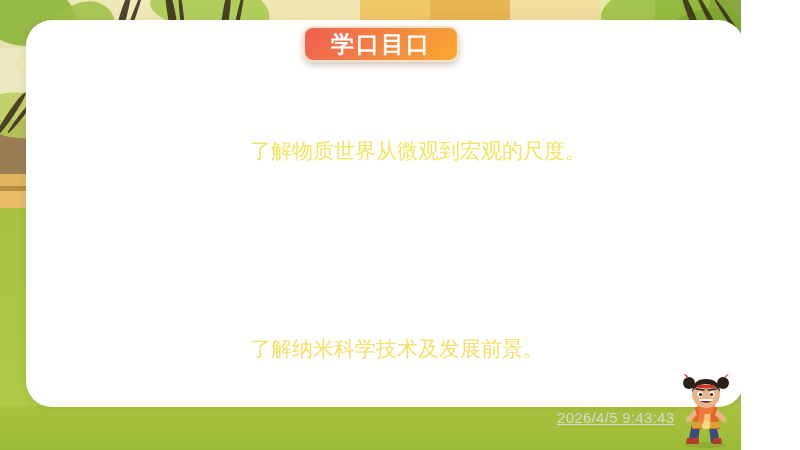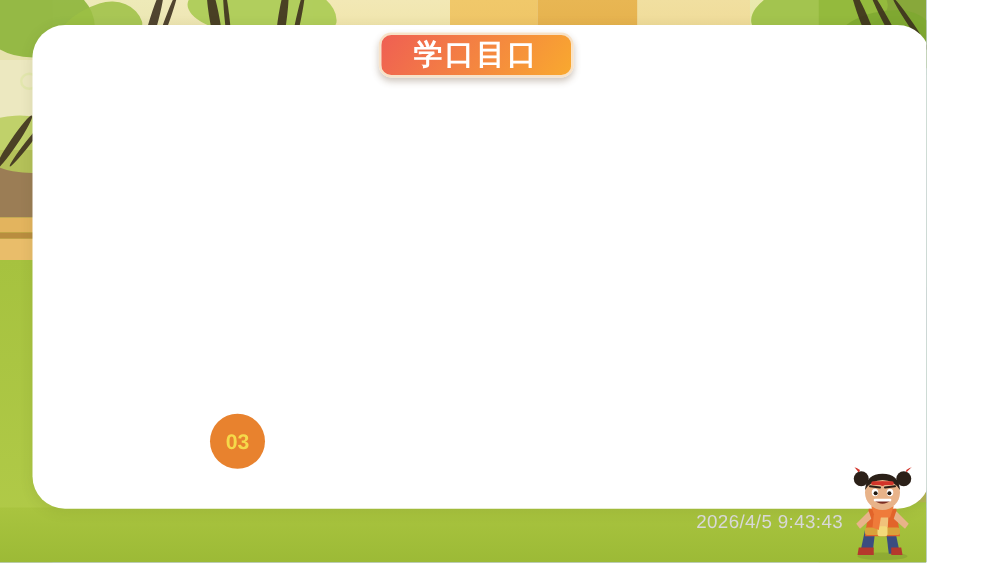--- a/index.html
+++ b/index.html
@@ -13,21 +13,21 @@
     font-family: "Liberation Sans", "DejaVu Sans", sans-serif;
     background: #ffffff;
   }
 
   
   #slide {
     position: relative;
     width: 741px;
     height: 450px;
     overflow: hidden;
-    background: #0c4a6e;
+    background: #6d28d9;
   }
 
   
   .bg-layer {
     position: absolute;
     inset: 0;
     overflow: hidden;
   }
 
   
@@ -321,34 +321,33 @@
 
   <div class="card"></div>
 
   <div class="title-badge" style="background: linear-gradient(125deg, rgb(239, 95, 83) 0%, rgb(249, 169, 47) 100%); border-color: rgb(247, 226, 200);">
     <span class="title-text" style="color: rgb(255, 255, 255);">学口目口</span>
   </div>
 
   <div class="obj-list">
 
     <div class="obj-row">
+      <div class="obj-text" id="txt0" style="color: rgb(242, 229, 94);">了解物质世界从微观到宏观的尺度。</div>
     </div>
 
     <div class="obj-row">
     </div>
 
     <div class="obj-row">
-      <div class="obj-badge" id="badge2" style="background: rgb(232, 130, 46);">
-        <span class="obj-num" id="num2" style="color: rgb(245, 217, 74);">03</span>
-      </div>
+      <div class="obj-text" id="txt2" style="color: rgb(245, 224, 102);">了解纳米科学技术及发展前景。</div>
     </div>
 
   </div>
 
-  <div class="timestamp" style="color: rgb(216, 216, 216);">2026/4/5 9:43:43</div>
+  <div class="timestamp" style="color: rgb(216, 216, 216); text-decoration: underline;">2026/4/5 9:43:43</div>
 
   <svg class="mascot" viewBox="0 0 62 74">
 
     <ellipse cx="31" cy="71" rx="20" ry="3" fill="#7d9a2e" opacity=".45"></ellipse>
 
     <path d="M17 50 L13 69 L23 69 L25 52 Z" fill="#3b4d80"></path>
     <path d="M41 50 L45 69 L36 69 L34 52 Z" fill="#3b4d80"></path>
 
     <path d="M12 64 L11 70 L24 70 L24 64 Z" fill="#b5392c"></path>
     <path d="M38 64 L38 70 L47 70 L46 64 Z" fill="#b5392c"></path>

